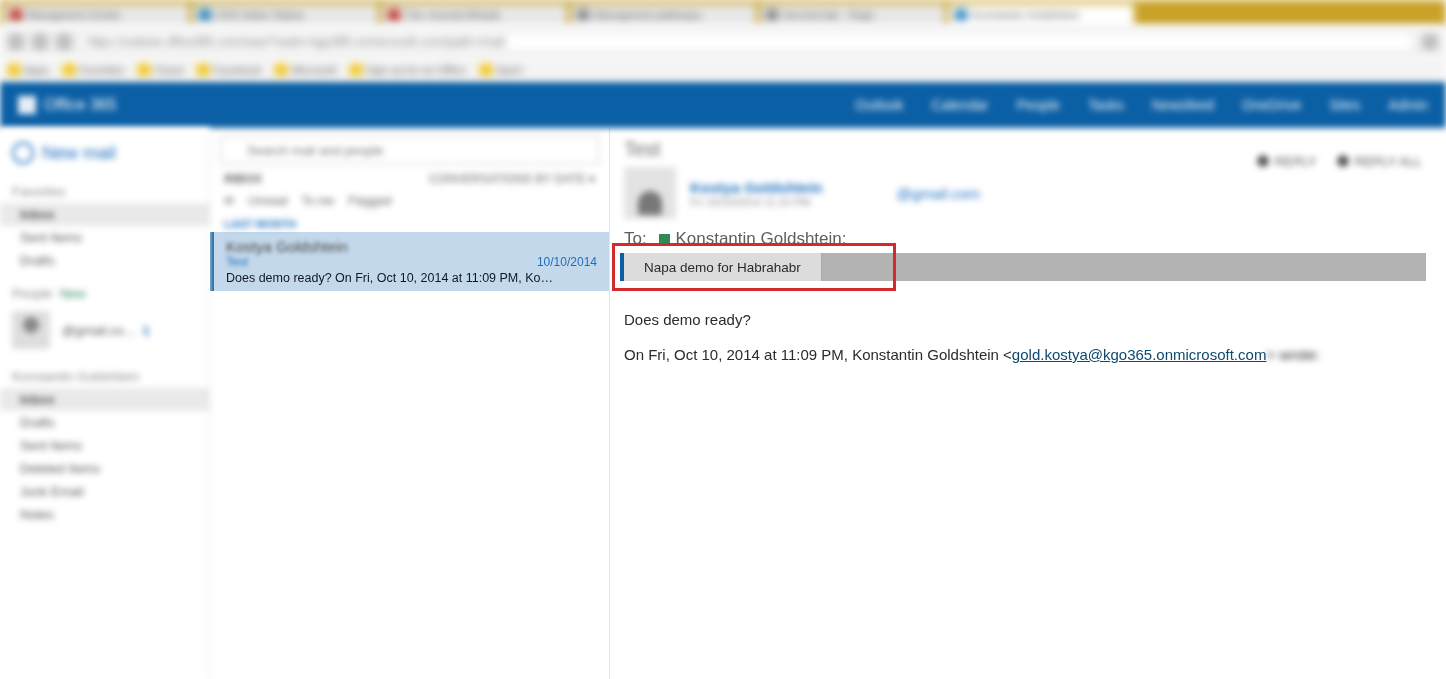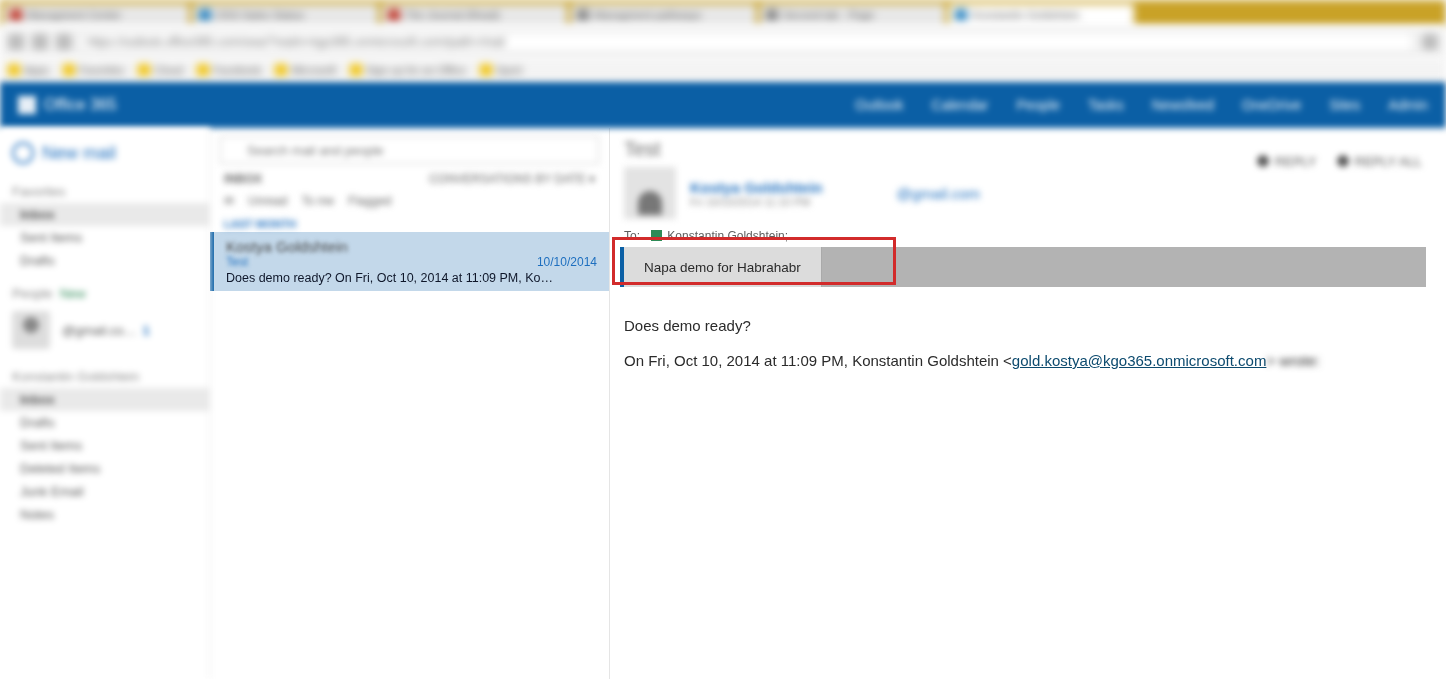--- a/index.html
+++ b/index.html
@@ -60,27 +60,27 @@
   .rp-subj{font-size:20px;color:#6b6b6b;filter: blur(3px);margin-bottom:6px;}
   .rp-actions{position:absolute;top:26px;right:24px;display:flex;gap:20px;filter: blur(3px);font-size:13px;color:#555;}
   .rp-actions span::before{content:"";display:inline-block;width:12px;height:12px;background:#555;border-radius:50%;margin-right:6px;vertical-align:-1px;}
   .rp-sender{display:flex;align-items:center;gap:14px;filter: blur(3px);margin:6px 0 10px;}
   .rp-avatar{width:52px;height:52px;background:#e3e3e3;display:flex;align-items:flex-end;justify-content:center;}
   .rp-avatar::after{content:"";width:24px;height:24px;background:#777;border-radius:50% 50% 0 0;margin-bottom:4px;}
   .rp-sender .who{font-size:15px;color:#1e6fbf;font-weight:600;}
   .rp-sender .ts{font-size:11px;color:#888;}
   .rp-sender .em{margin-left:60px;font-size:15px;color:#1e6fbf;}
 
-  .rp-to{font-size:12px;color:#5e5e5e;margin:4px 0 0;}
+  .rp-to{font-size:17px;color:#5e5e5e;margin:4px 0 0;}
   .rp-to .lbl{color:#5e5e5e;font-weight:400;margin-right:8px;}
   .presence{display:inline-block;width:11px;height:11px;background:#2e8b57;margin-right:5px;vertical-align:-1px;}
 
   
   .addin-wrap{position:relative;margin:4px 0 0 -4px;}
-  .addin-bar{height:40px;background:#b3b3b3;display:flex;align-items:stretch;}
+  .addin-bar{height:28px;background:#b3b3b3;display:flex;align-items:stretch;}
   .addin-tab{background:#dcdcdc;border-right:1px solid #aaa;padding:0 20px;display:flex;align-items:center;font-size:13.5px;color:#2b2b2b;cursor:pointer;}
   .addin-tab:first-child{border-left:4px solid #0b5fa5;}
   .callout{position:absolute;left:-8px;top:-10px;width:284px;height:48px;border:3px solid #d22b2b;pointer-events:none;}
 
   .rp-body{margin-top:30px;font-size:15px;color:#2b2b2b;}
   .rp-body p{margin-bottom:18px;}
   .rp-body a{color:#0c4a6e;text-decoration:underline;}
   .rp-body .quote-meta .blur{filter:blur(3px);}
 </style>
 </head>

